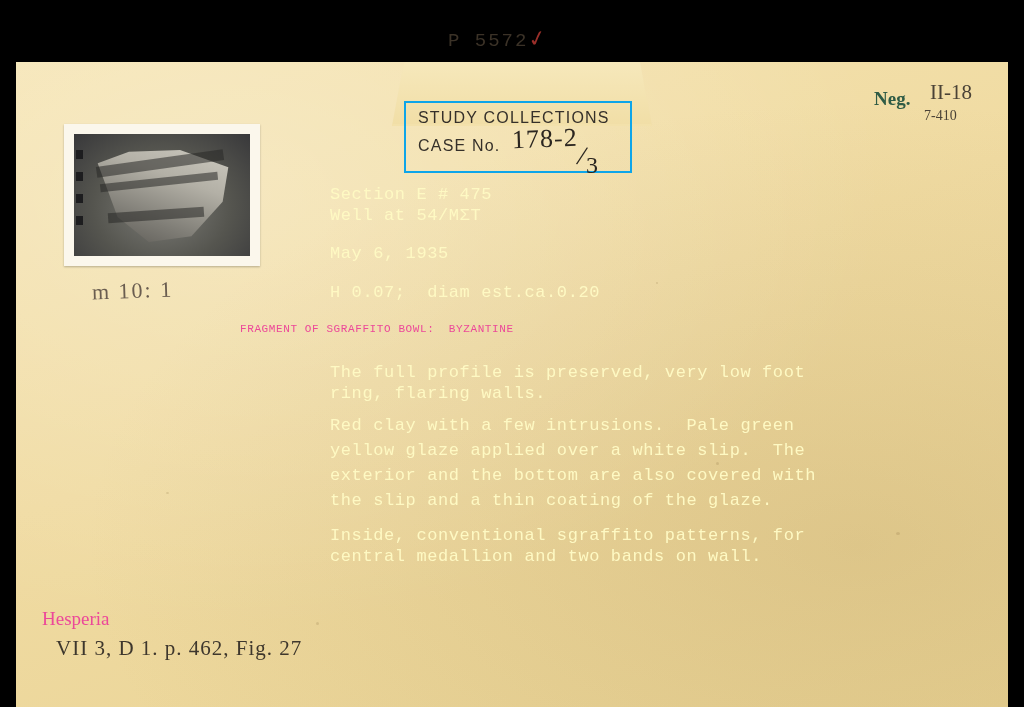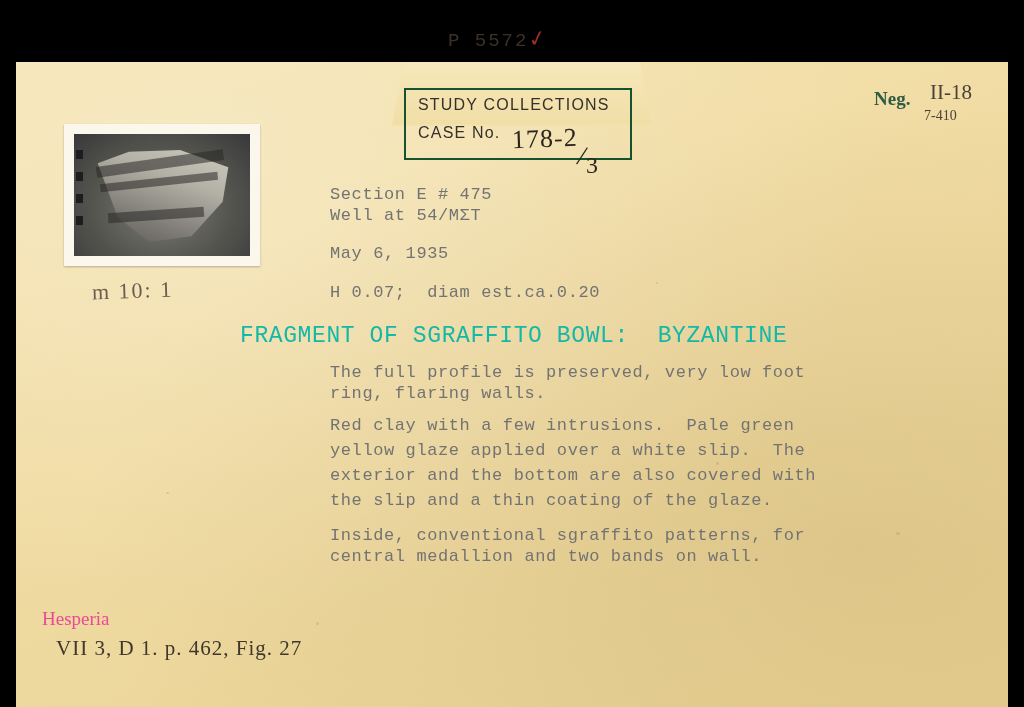--- a/index.html
+++ b/index.html
@@ -73,24 +73,24 @@
     font-family: "DejaVu Sans", sans-serif;
     font-size: 22px;
     color: #9a2f2a;
     transform: rotate(-12deg);
   }
 
   
   .stamp-box {
     position: absolute;
     left: 404px;
-    top: 88px;
+    top: 101px;
     width: 224px;
     height: 68px;
-    border: 2px solid #14532d;
+    border: 2px solid #0ea5e9;
   }
   .stamp-line1 {
     position: absolute;
     left: 12px;
     top: 6px;
     font-family: "Liberation Sans", sans-serif;
     font-size: 16px;
     letter-spacing: 1.2px;
     color: #35302a;
   }
@@ -216,28 +216,28 @@
     font-size: 22px;
     letter-spacing: 2px;
     color: #6a5d50;
     transform: rotate(-2deg);
   }
 
   
   .typed {
     position: absolute;
     font-family: "Liberation Mono", monospace;
-    color: #737373;
+    color: #fef9c3;
     letter-spacing: 0.6px;
     white-space: pre;
   }
   .t-section   { left: 330px; top: 184px; font-size: 17px; line-height: 21px; }
   .t-date      { left: 330px; top: 244px; font-size: 17px; }
   .t-dims      { left: 330px; top: 283px; font-size: 17px; }
-  .t-title     { left: 240px; top: 323px; font-size: 23px; color: #14b8a6; }
+  .t-title     { left: 240px; top: 323px; font-size: 11px; color: #ec4899; }
   .t-p1        { left: 330px; top: 362px; font-size: 17px; line-height: 21px; }
   .t-p2        { left: 330px; top: 413px; font-size: 17px; line-height: 25px; }
   .t-p3        { left: 330px; top: 525px; font-size: 17px; line-height: 21px; }
 
   
   .hesperia {
     position: absolute;
     left: 42px;
     top: 608px;
     font-family: "Liberation Serif", serif;

